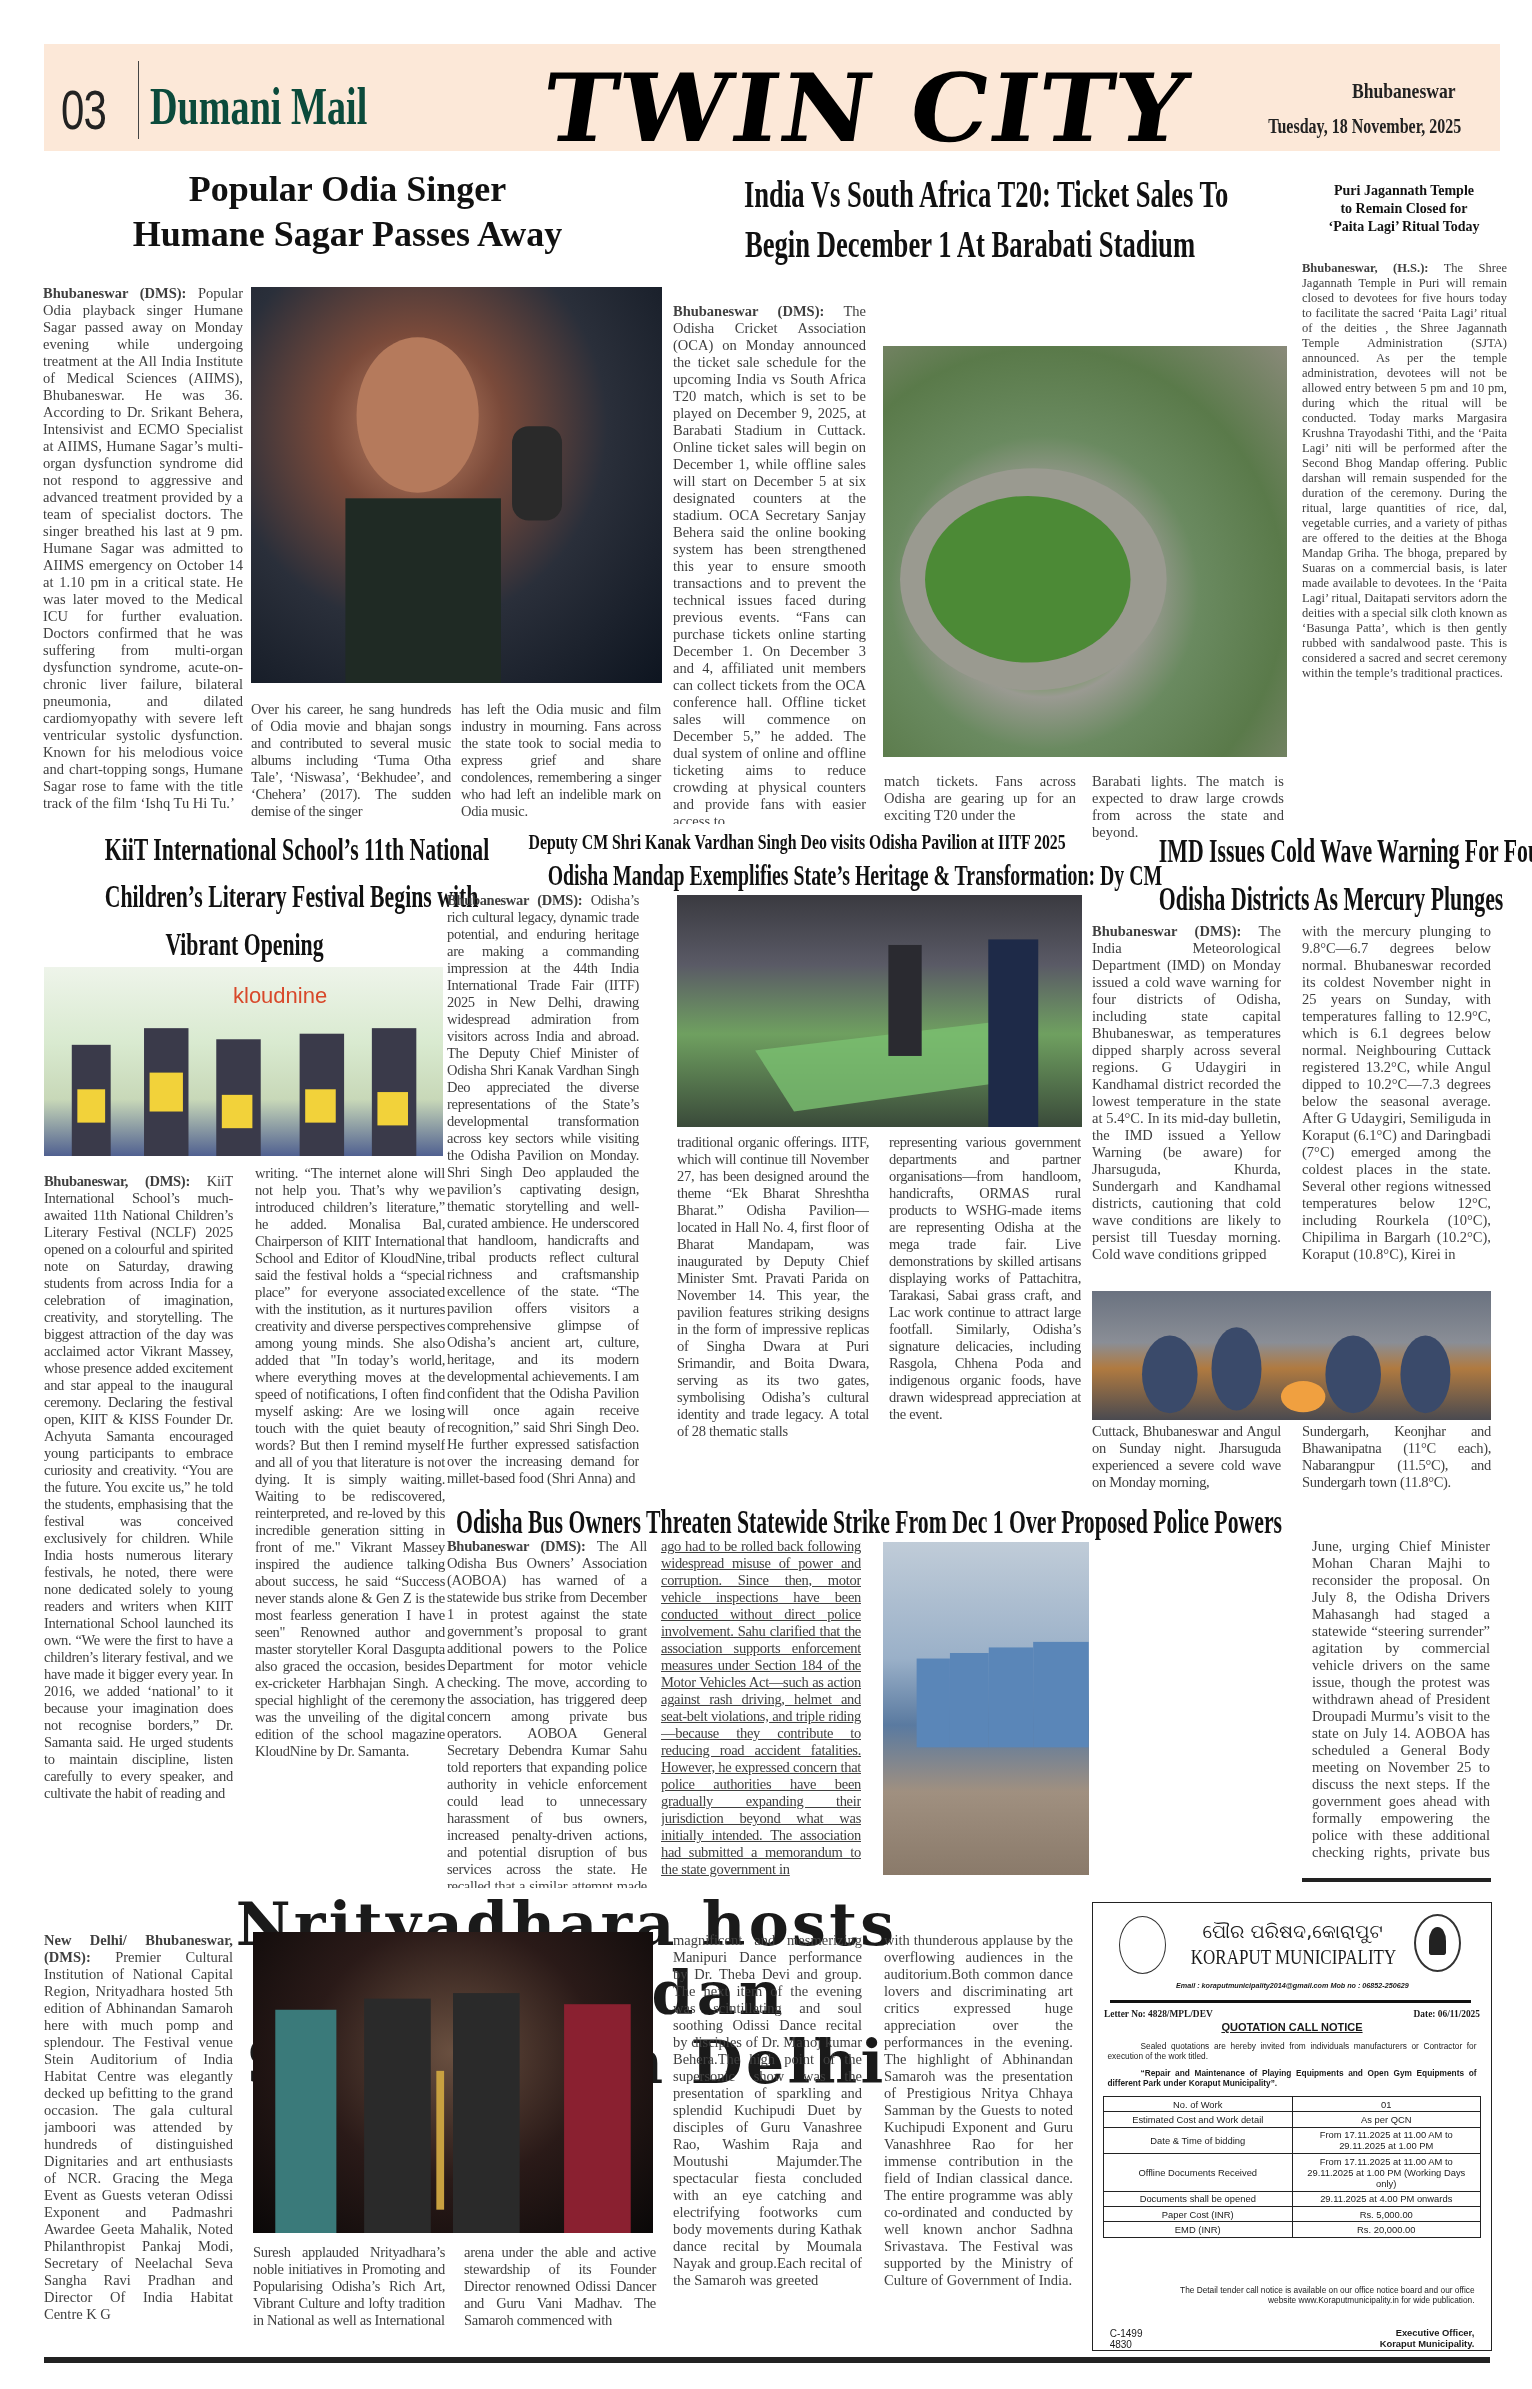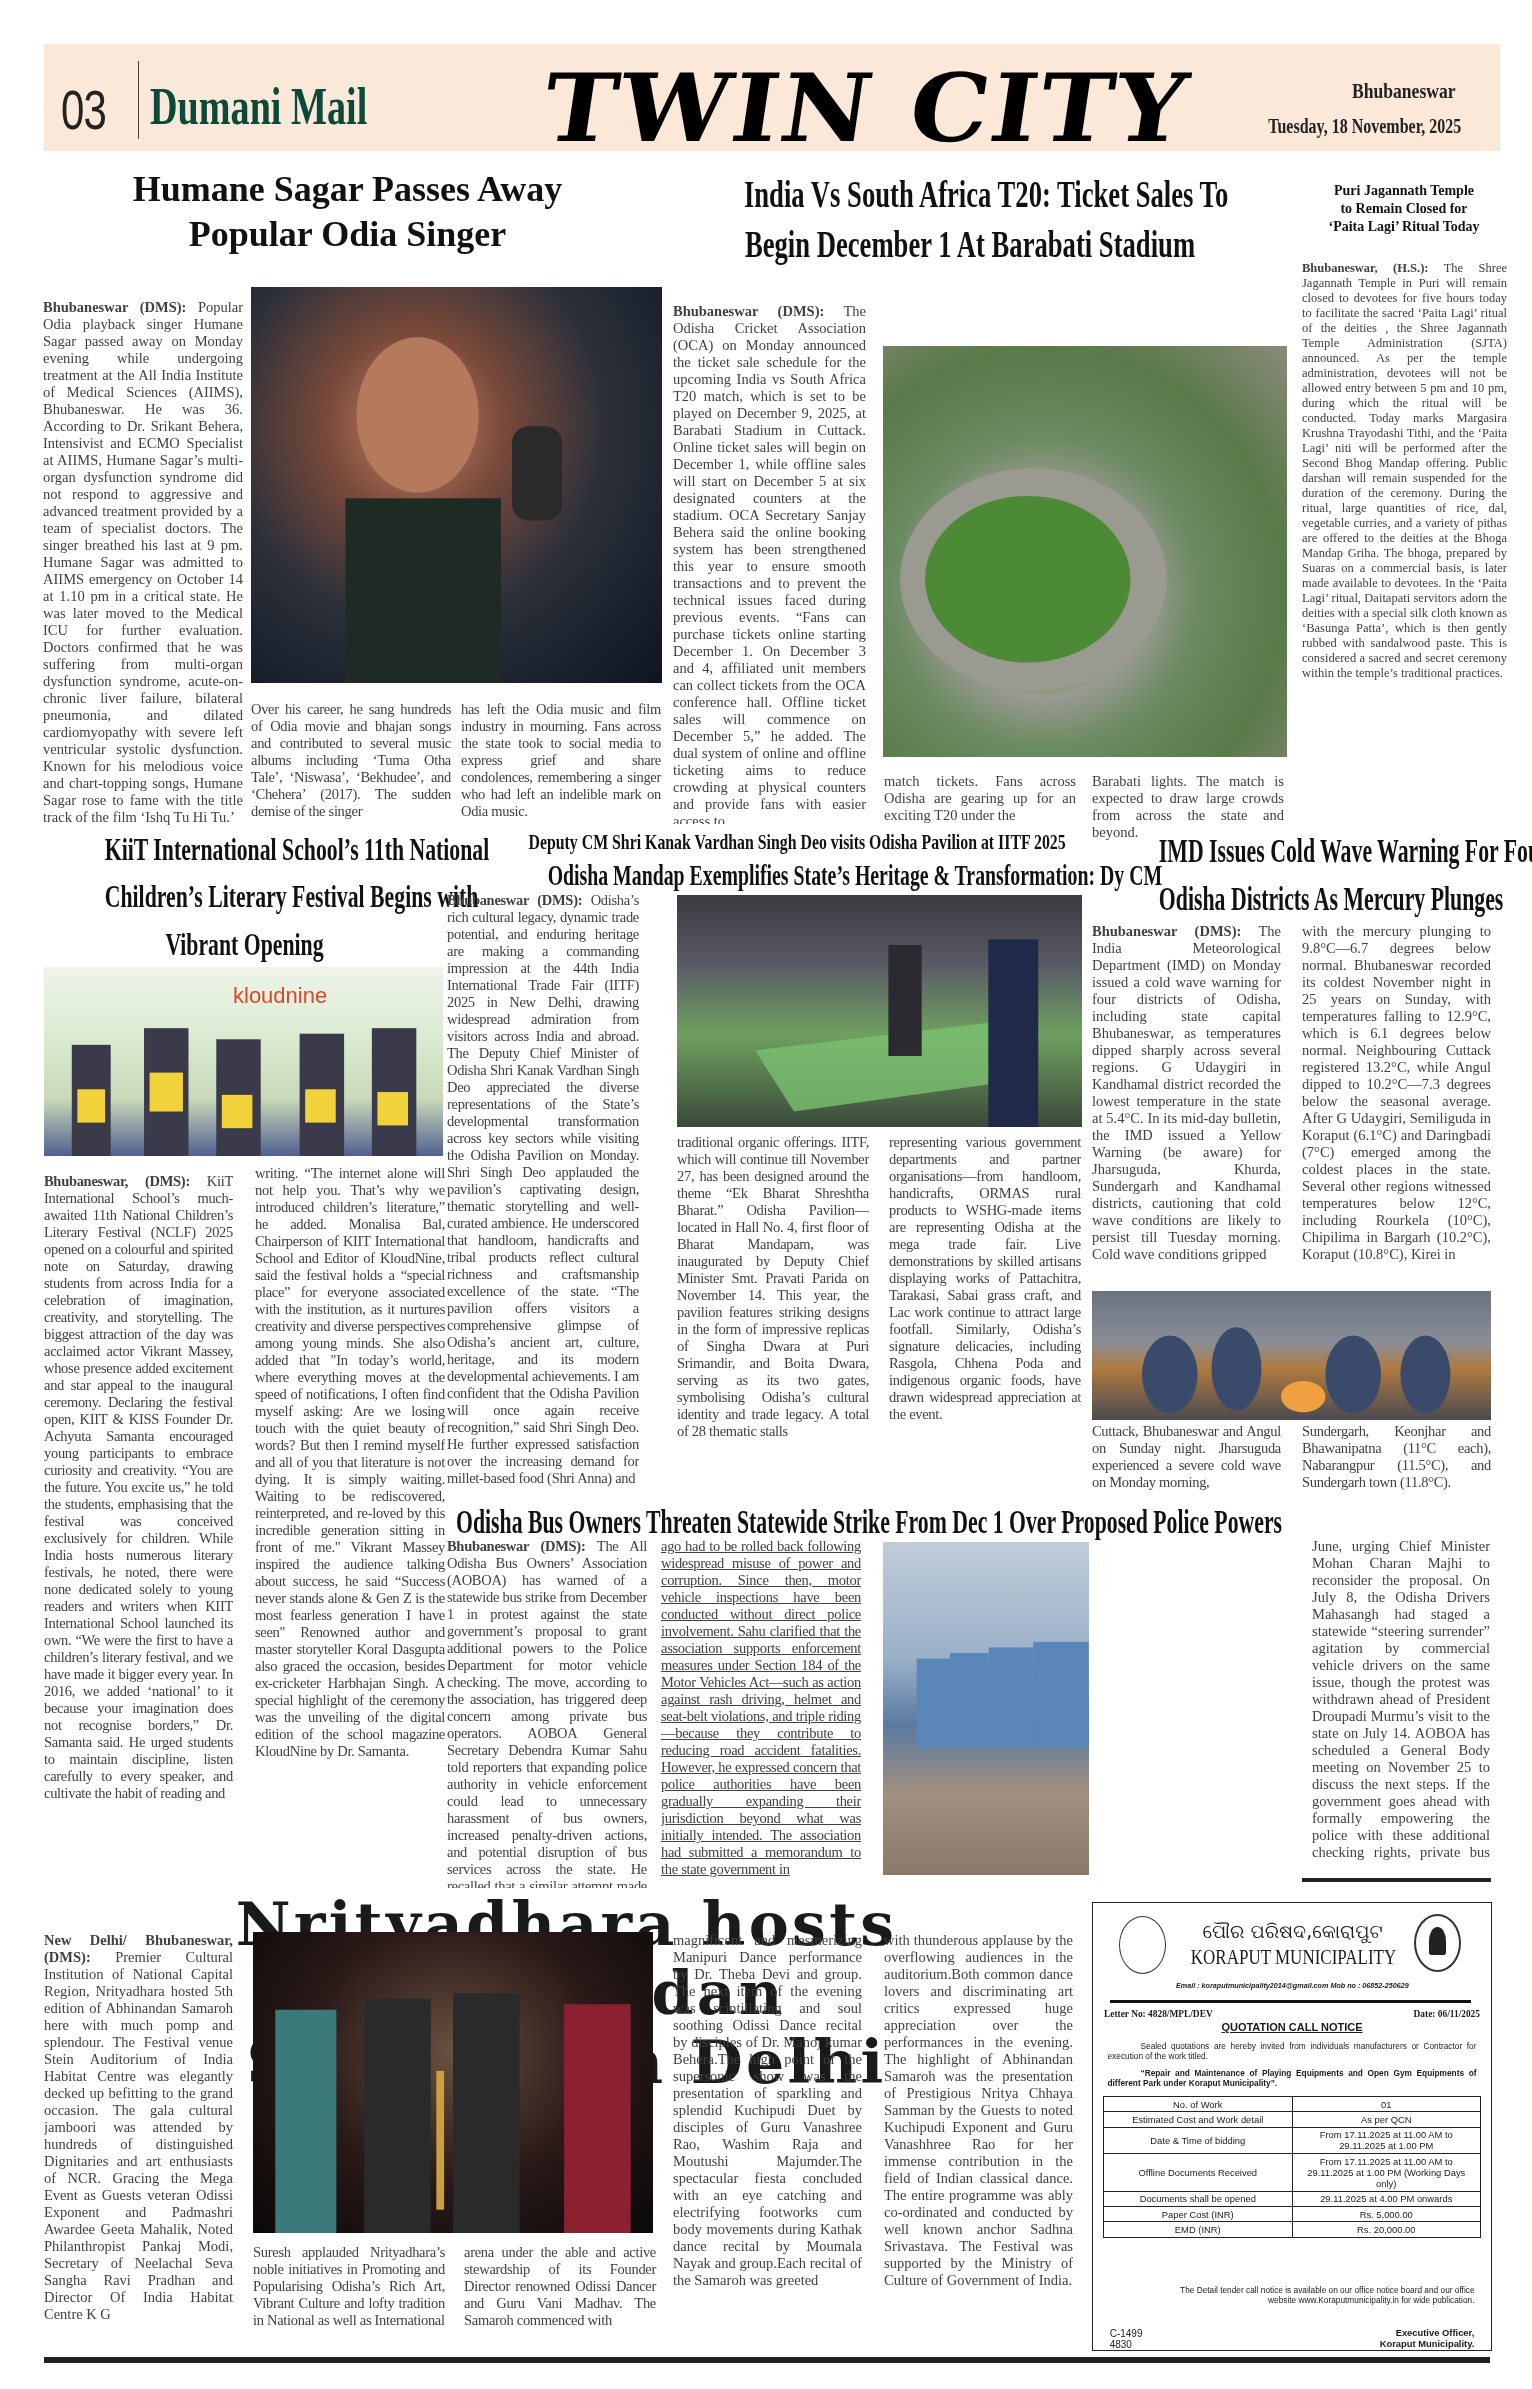--- a/index.html
+++ b/index.html
@@ -46,24 +46,24 @@
 <div class="abs masthead">
   <div class="abs page-no">03</div>
   <div class="abs mast-divider"></div>
   <div class="abs brand">Dumani Mail</div>
   <div class="abs section-title">TWIN CITY</div>
   <div class="abs mast-city">Bhubaneswar</div>
   <div class="abs mast-date">Tuesday, 18 November, 2025</div>
 </div>
 
 <div class="abs headline" style="left:39px;top:167px;width:617px;font-size:36px;">
+  <div>Popular Odia Singer</div>
   <div>Humane Sagar Passes Away</div>
-  <div>Popular Odia Singer</div>
-</div>
-<div class="abs col" style="left:43px;top:299px;width:200px;height:559px;overflow:hidden;">
+</div>
+<div class="abs col" style="left:43px;top:285px;width:200px;height:559px;overflow:hidden;">
   <span class="dateline">Bhubaneswar (DMS):</span><span> Popular Odia playback singer Humane Sagar passed away on Monday evening while undergoing treatment at the All India Institute of Medical Sciences (AIIMS), Bhubaneswar. He was 36. According to Dr. Srikant Behera, Intensivist and ECMO Specialist at AIIMS, Humane Sagar’s multi-organ dysfunction syndrome did not respond to aggressive and advanced treatment provided by a team of specialist doctors. The singer breathed his last at 9 pm. Humane Sagar was admitted to AIIMS emergency on October 14 at 1.10 pm in a critical state. He was later moved to the Medical ICU for further evaluation. Doctors confirmed that he was suffering from multi-organ dysfunction syndrome, acute-on-chronic liver failure, bilateral pneumonia, and dilated cardiomyopathy with severe left ventricular systolic dysfunction. Known for his melodious voice and chart-topping songs, Humane Sagar rose to fame with the title track of the film ‘Ishq Tu Hi Tu.’</span>
 </div>
 <div class="abs photo ph-singer" style="left:251px;top:287px;width:411px;height:396px;">
   <svg width="411" height="396" viewBox="0 0 740 712">
       <ellipse cx="300" cy="230" rx="110" ry="140" fill="#b57a5c"></ellipse>
       <rect x="170" y="380" width="280" height="340" fill="#1f2a24"></rect>
       <rect x="470" y="250" width="90" height="170" rx="30" fill="#2a2a2a"></rect>
     </svg>
 </div>
 <div class="abs col cond" style="left:251px;top:701px;width:200px;">

